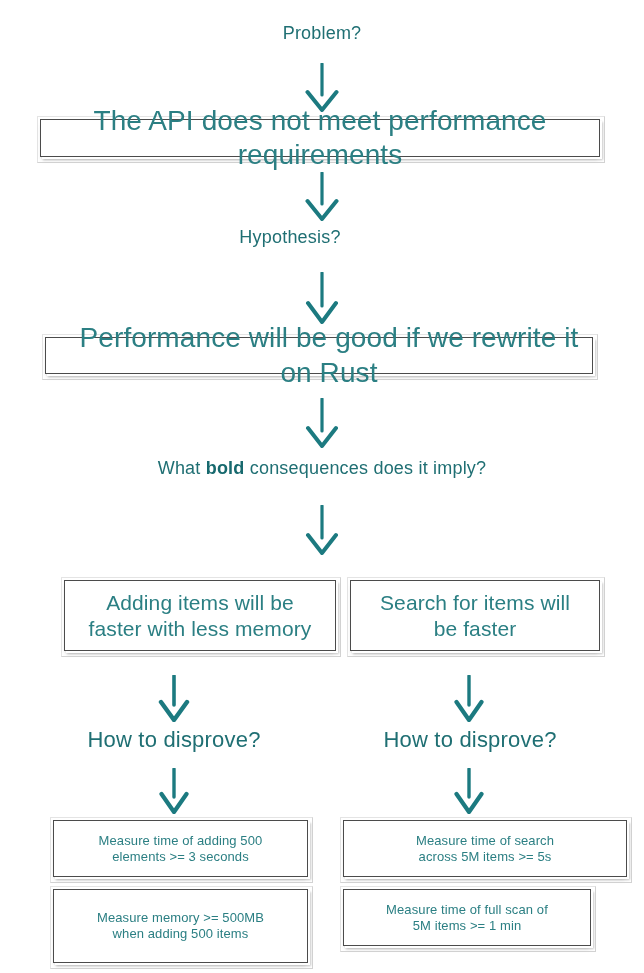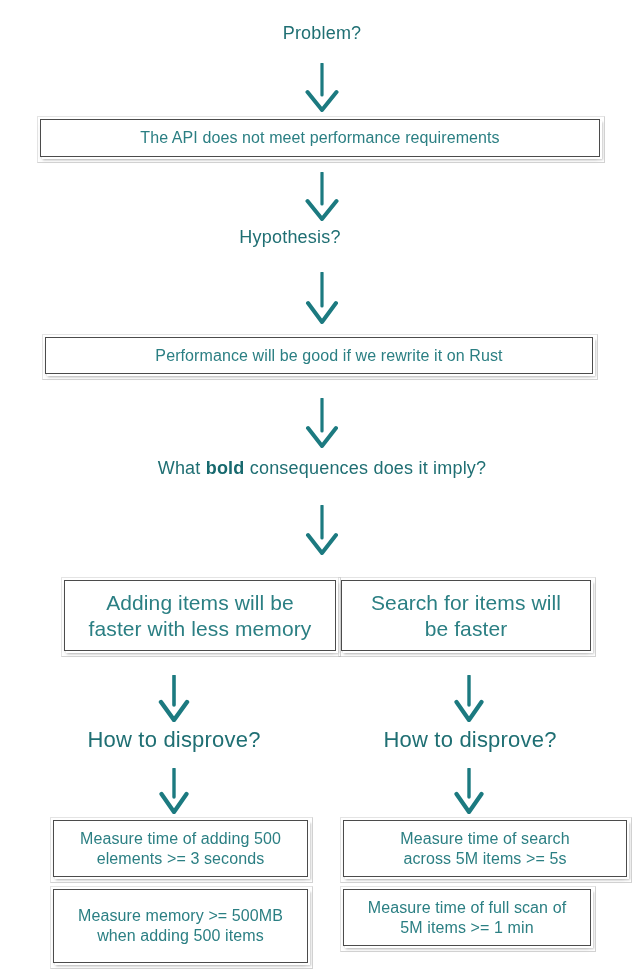--- a/index.html
+++ b/index.html
@@ -69,23 +69,23 @@
     border-top-color: rgba(195,195,195,0.45);
     border-left-color: rgba(195,195,195,0.45);
     pointer-events: none;
   }
   .box .txt {
     position: relative;
     z-index: 2;
     padding: 0 6px;
   }
 
-  .box-wide   { font-size: 16px; }
+  .box-wide   { font-size: 28px; }
   .box-branch { font-size: 21px; }
-  .box-small  { font-size: 16px; }
+  .box-small  { font-size: 13px; }
 
   
   .arrow {
     position: absolute;
   }
   .arrow svg { display: block; }
 </style>
 </head>
 <body>
 
@@ -142,21 +142,21 @@
     </svg>
   </div>
 
   <div class="box box-branch" style="left:40px; top:580px; width:272px; height:71px;margin-left:24px;">
     <span class="txt">
       <span>Adding items will be</span><br>
       <span>faster with less memory</span>
     </span>
   </div>
 
-  <div class="box box-branch" style="left:341px; top:580px; width:250px; height:71px;">
+  <div class="box box-branch" style="left:350px; top:580px; width:250px; height:71px;">
     <span class="txt">
       <span>Search for items will</span><br>
       <span>be faster</span>
     </span>
   </div>
 
   <div class="arrow" style="left:157px; top:675px;">
     <svg width="34" height="47" viewBox="0 0 34 47">
       <path d="M17 1 L17 30" stroke="#1c7a80" stroke-width="3.6" fill="none" stroke-linecap="round"></path>
       <path d="M4 27 L17 45 L30 27" stroke="#1c7a80" stroke-width="4.4" fill="none" stroke-linecap="round" stroke-linejoin="round"></path>

